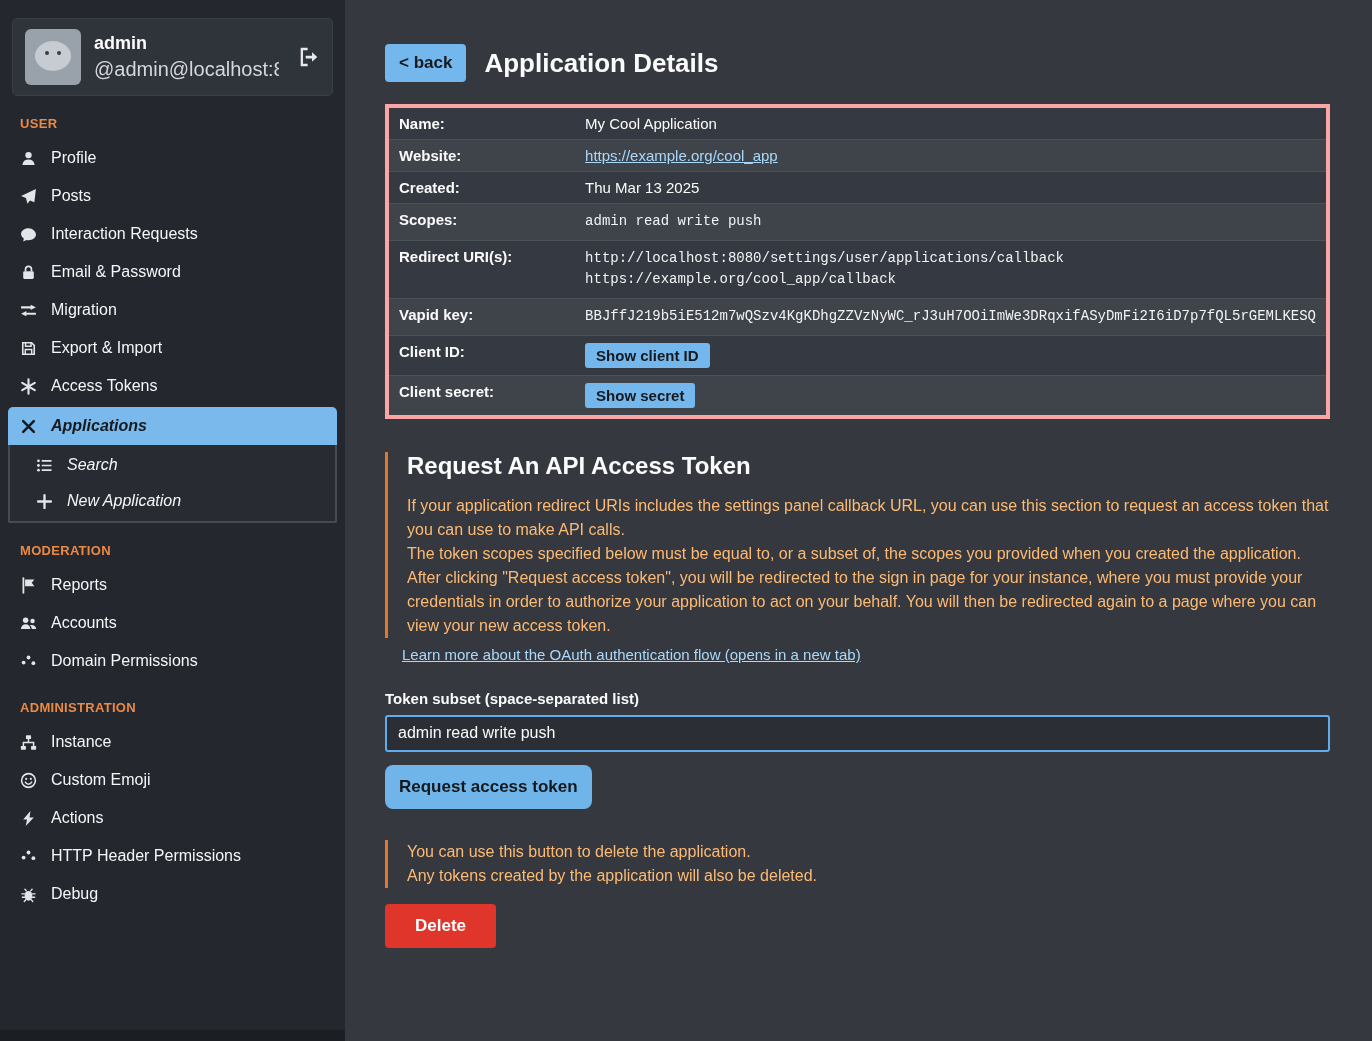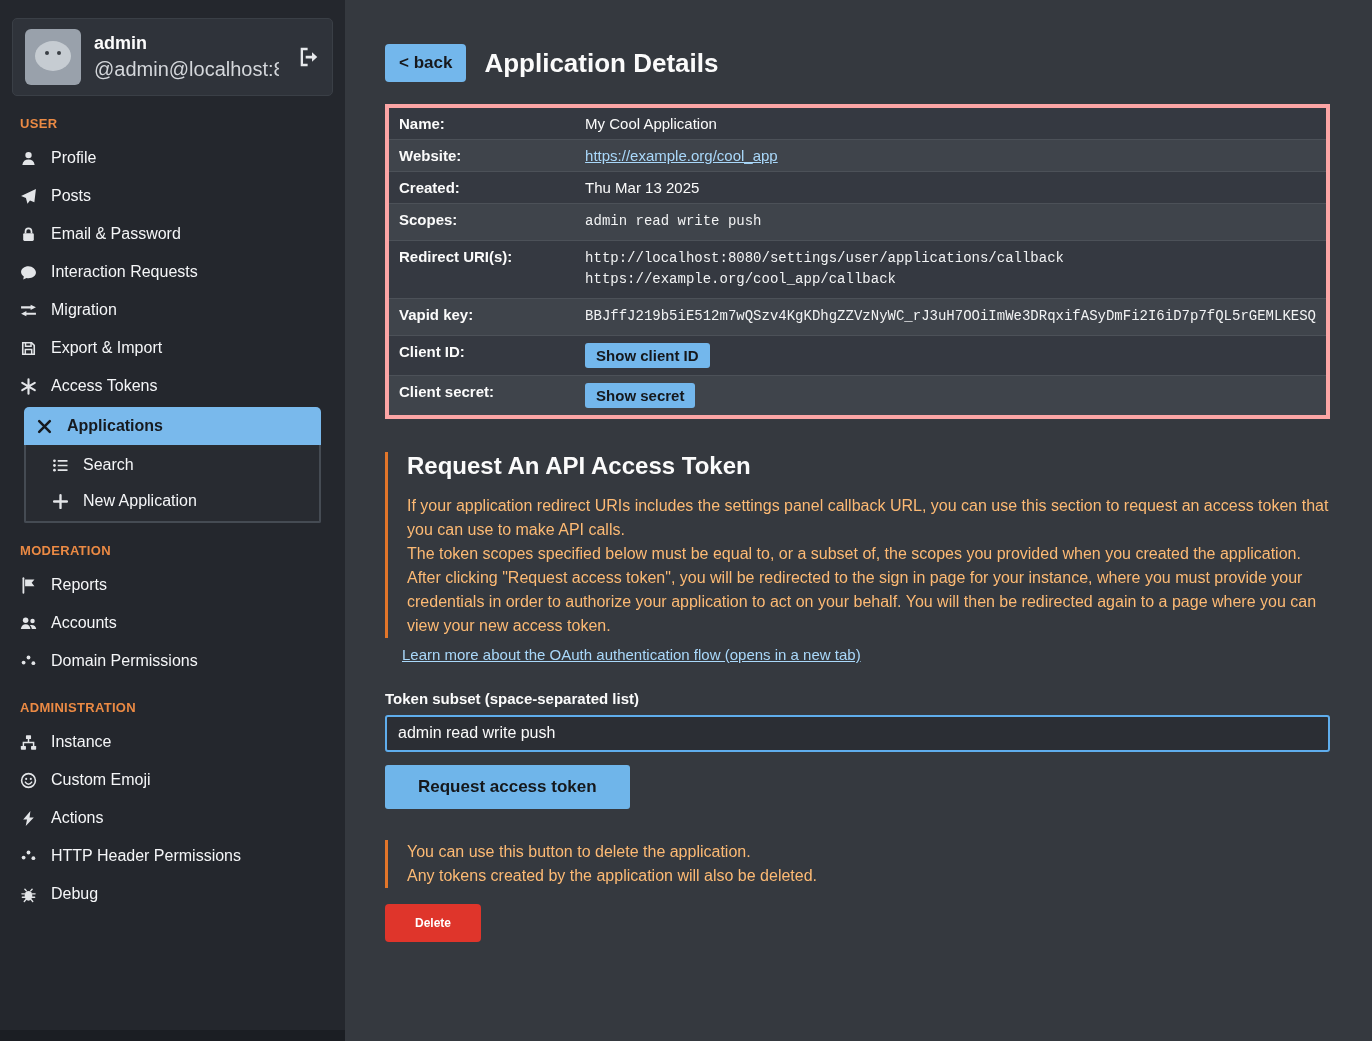--- a/index.html
+++ b/index.html
@@ -59,21 +59,21 @@
     letter-spacing: .3px; margin: 20px 20px 8px;
   }
   .nav-item {
     display: flex; align-items: center; gap: 14px;
     padding: 10px 20px;
     font-size: 16px; color: #f5f6f8; cursor: pointer;
   }
   .nav-item .ico { width: 17px; height: 17px; flex: none; color: #e3e5e8; }
   .nav-item .ico svg { width: 17px; height: 17px; fill: currentColor; }
 
-  .app-group { margin: 2px 24px 8px; }
+  .app-group { margin: 2px 8px 8px; font-style: italic; }
   .nav-item.active {
     background: #79b9ec; color: #161a1f; font-weight: bold;
     border-radius: 5px 5px 0 0;
     padding: 10px 12px;
   }
   .nav-item.active .ico { color: #161a1f; }
   .submenu {
     background: #282b31;
     border: 2px solid #454b53; border-top: none;
     border-radius: 0 0 2px 2px;
@@ -137,26 +137,26 @@
     margin-top: 8px;
     background: #2b2e34;
     border: 2px solid #5fadec; border-radius: 3px;
     color: #fbfbfb; font-family: inherit; font-size: 16px;
     padding: 8px 11px; height: 37px; outline: none;
   }
   .primary-btn {
     margin-top: 13px;
     background: #6fb5ea; color: #15181c;
     font-family: inherit; font-weight: bold; font-size: 17px;
-    padding: 12px 33px; border: none; border-radius: 3px; cursor: pointer;
+    padding: 12px 14px; border: none; border-radius: 8px; cursor: pointer;
   }
   .danger-btn {
     margin-top: 16px;
     background: #df352b; color: #ffffff;
-    font-family: inherit; font-weight: bold; font-size: 12px;
+    font-family: inherit; font-weight: bold; font-size: 17px;
     padding: 12px 30px; border: none; border-radius: 4px; cursor: pointer;
   }
 </style>
 </head>
 <body>
 
 <nav class="sidebar">
 
   <div class="user-card">
     <div class="avatar"></div>
@@ -187,33 +187,33 @@
     <span class="ico">
         <svg viewBox="0 0 16 16">
           <path d="M15 1 1 7.5l4.6 1.8L7 14.8l2.4-3.1 4.1 1.8z"></path>
         </svg>
       </span>
     <span>Posts</span>
   </div>
   <div class="nav-item">
     <span class="ico">
         <svg viewBox="0 0 16 16">
+          <path d="M8 2.2c-3.9 0-7 2.4-7 5.3 0 1.7 1 3.2 2.6 4.2L3 14.5l3.2-1.3c.6.1 1.2.2 1.8.2 3.9 0 7-2.4 7-5.3S11.9 2.2 8 2.2z"></path>
+        </svg>
+      </span>
+    <span>Interaction Requests</span>
+  </div>
+  <div class="nav-item">
+    <span class="ico">
+        <svg viewBox="0 0 16 16">
           <path d="M5.2 6.8V5a2.8 2.8 0 0 1 5.6 0v1.8" fill="none" stroke="currentColor" stroke-width="1.6"></path>
           <rect x="3" y="6.8" width="10" height="7.2" rx="1.2"></rect>
         </svg>
       </span>
     <span>Email &amp; Password</span>
-  </div>
-  <div class="nav-item">
-    <span class="ico">
-        <svg viewBox="0 0 16 16">
-          <path d="M8 2.2c-3.9 0-7 2.4-7 5.3 0 1.7 1 3.2 2.6 4.2L3 14.5l3.2-1.3c.6.1 1.2.2 1.8.2 3.9 0 7-2.4 7-5.3S11.9 2.2 8 2.2z"></path>
-        </svg>
-      </span>
-    <span>Interaction Requests</span>
   </div>
   <div class="nav-item">
     <span class="ico">
         <svg viewBox="0 0 16 16">
           <polygon points="1,4 10,4 10,2.5 15,5 10,7.5 10,6 1,6"></polygon>
           <polygon points="15,10 6,10 6,8.5 1,11 6,13.5 6,12 15,12"></polygon>
         </svg>
       </span>
     <span>Migration</span>
   </div>

